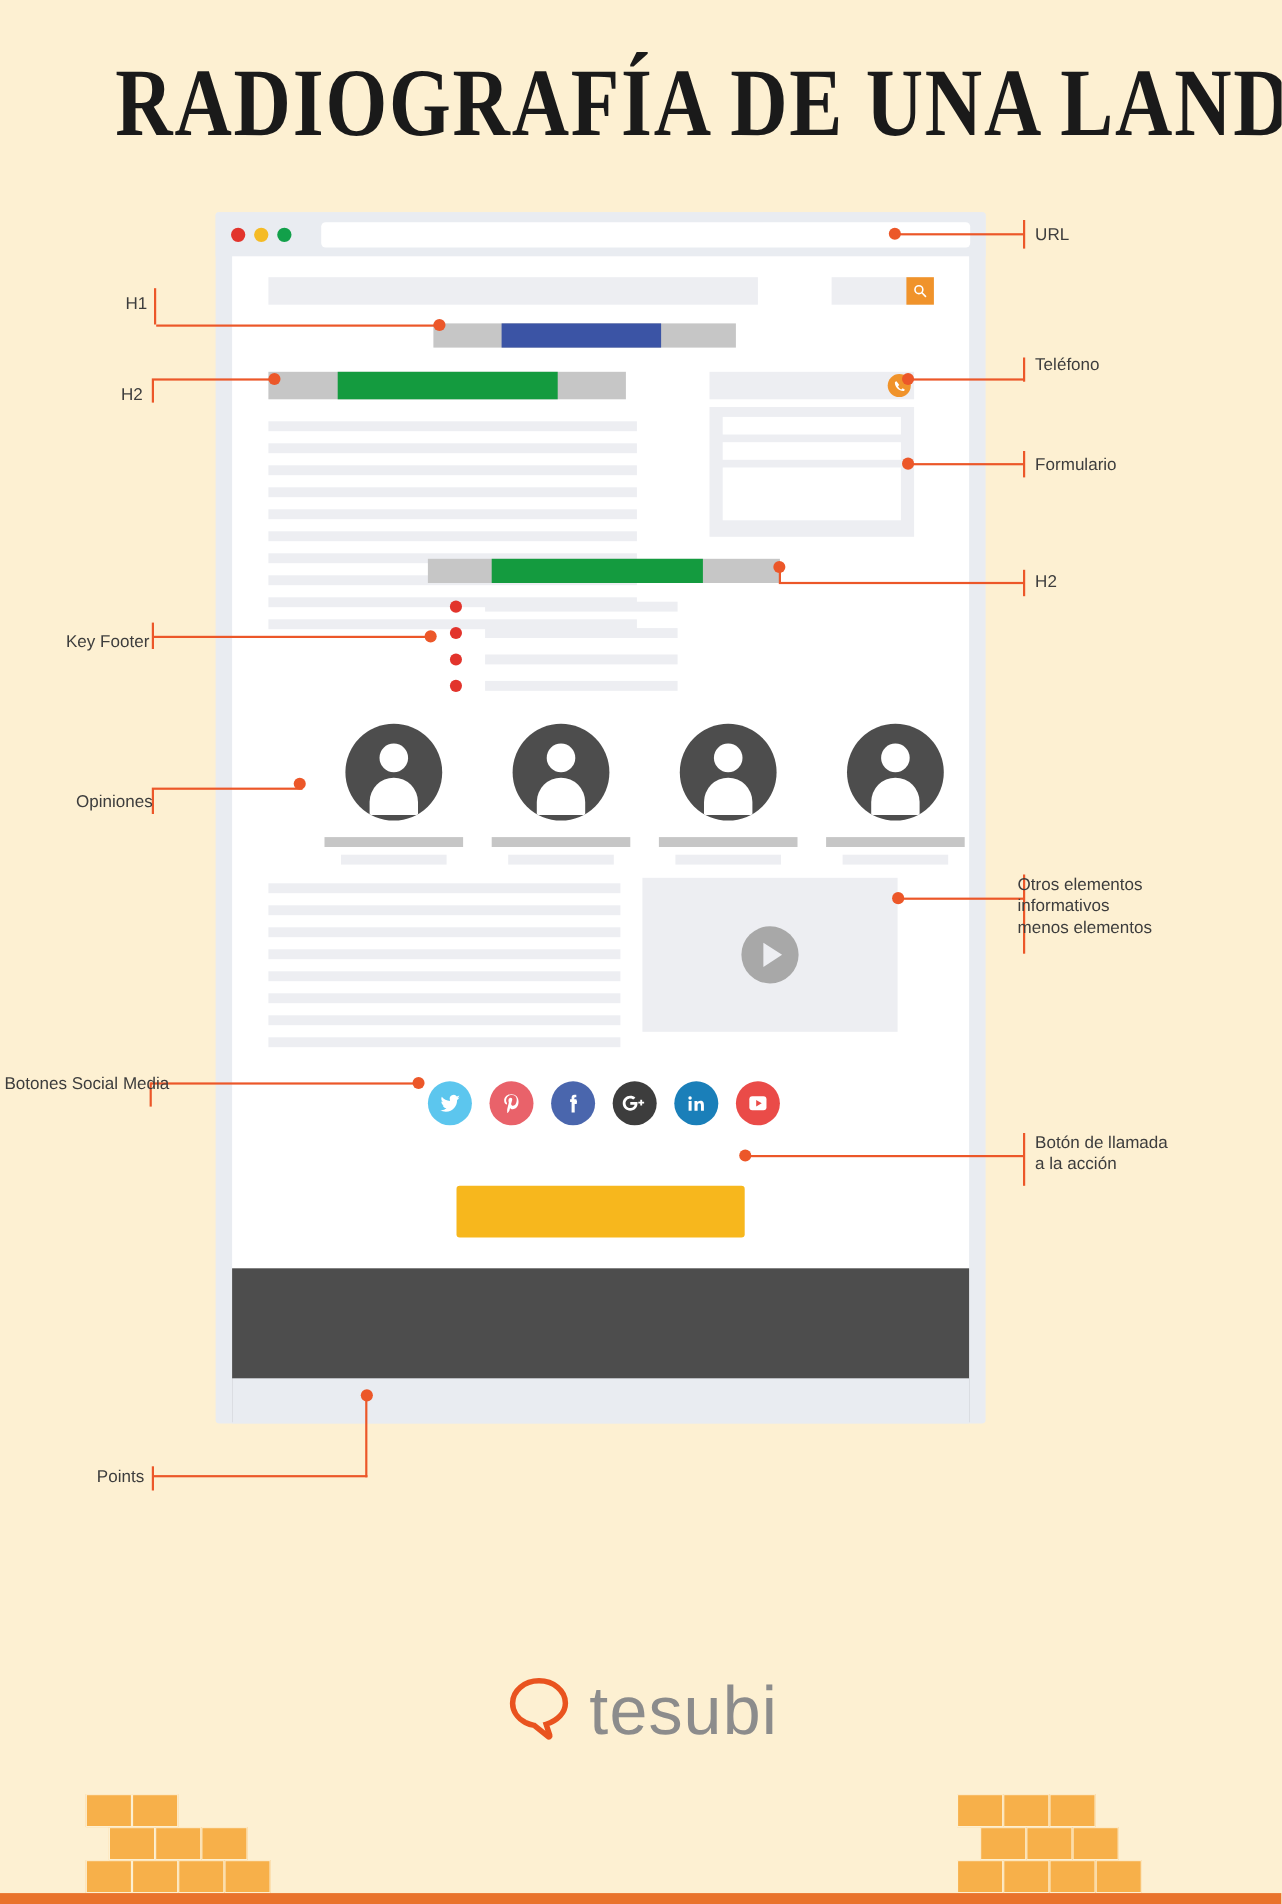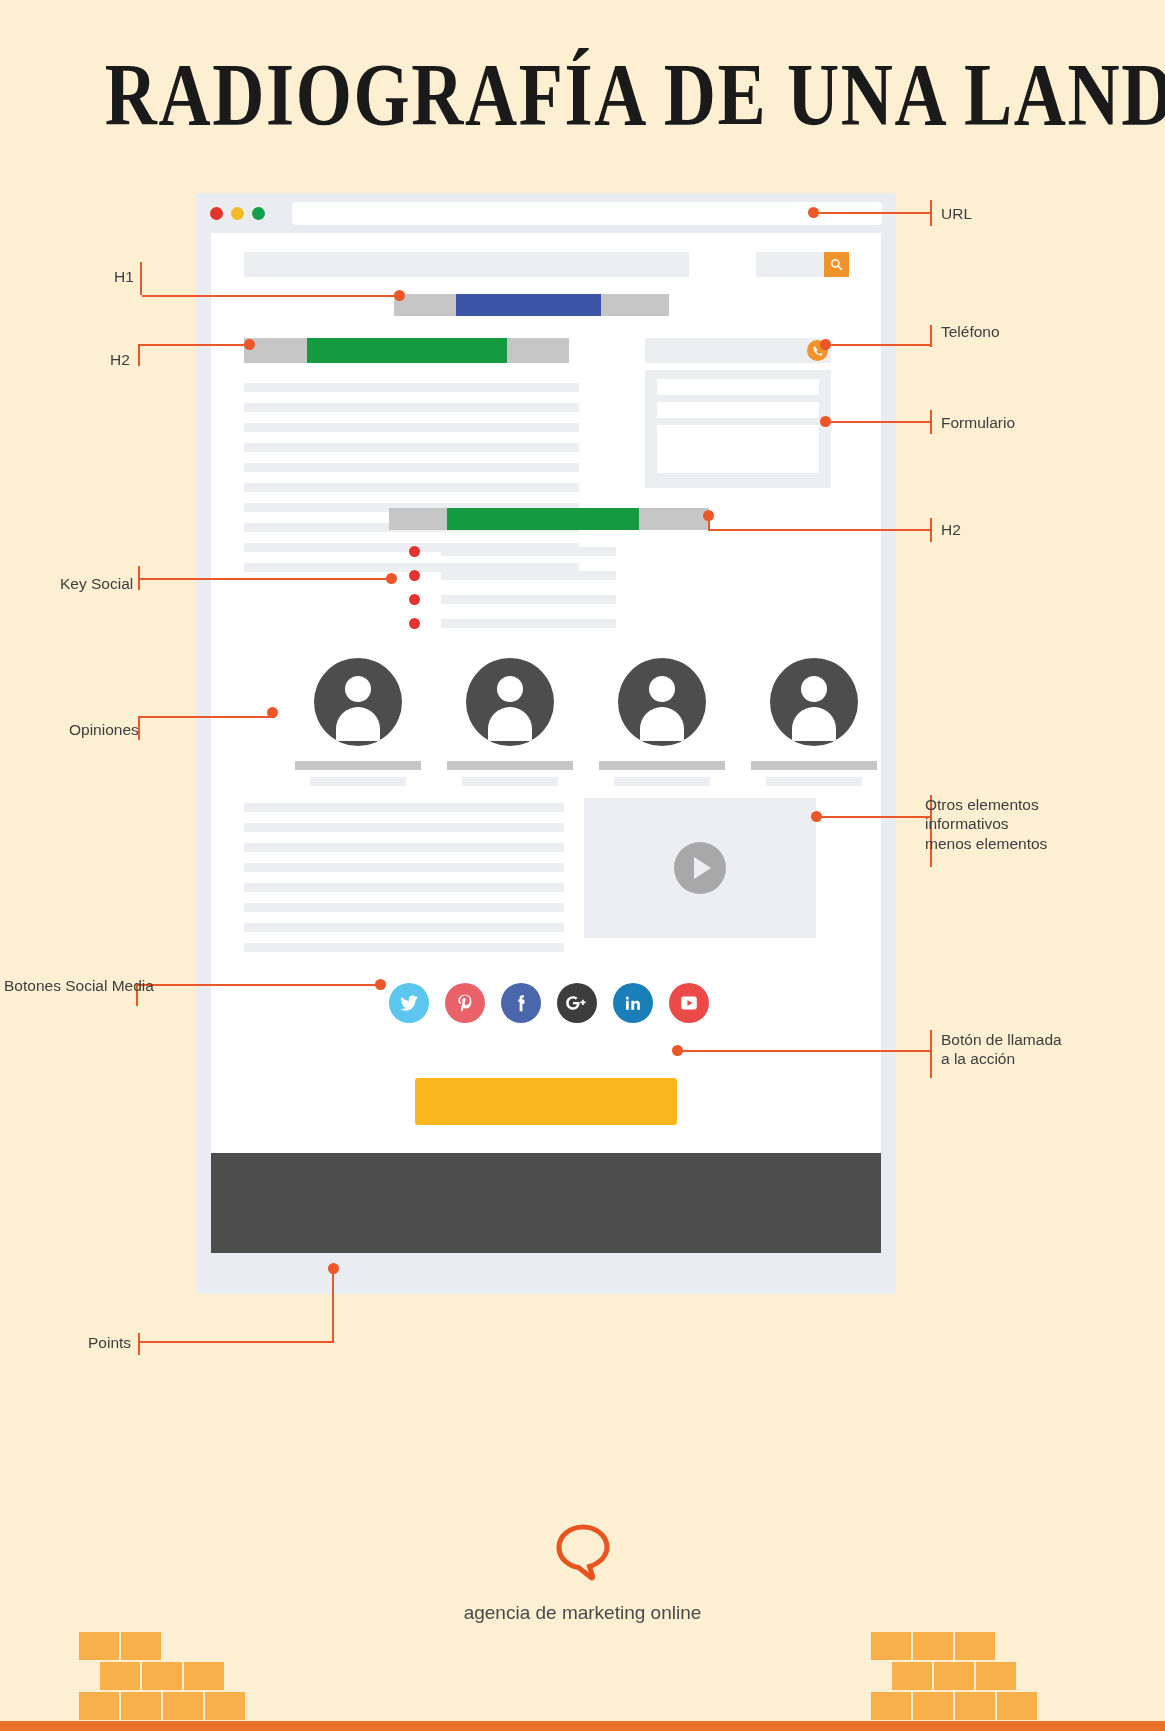--- a/index.html
+++ b/index.html
@@ -369,21 +369,21 @@
 
 <div class="ln-h" style="left:710px; top:529px; width:220px;"></div>
 <div class="dotm" style="left:703px; top:510px;"></div>
 <div class="ln-v" style="left:708px; top:515px; height:16px;"></div>
 <div class="ln-v" style="left:930px; top:518px; height:24px;"></div>
 <div class="anno-label" style="left:941px; top:520px;">H2</div>
 
 <div class="ln-h" style="left:140px; top:578px; width:252px;"></div>
 <div class="dotm" style="left:386px; top:573px;"></div>
 <div class="ln-v" style="left:138px; top:566px; height:24px;"></div>
-<div class="anno-label" style="left:60px; top:574px;">Key Social</div>
+<div class="anno-label" style="left:60px; top:574px;">Key Footer</div>
 
 <div class="ln-h" style="left:140px; top:716px; width:135px;"></div>
 <div class="dotm" style="left:267px; top:707px;"></div>
 <div class="ln-v" style="left:138px; top:716px; height:24px;"></div>
 <div class="anno-label" style="left:69px; top:720px;">Opiniones</div>
 
 <div class="ln-h" style="left:818px; top:816px; width:112px;"></div>
 <div class="dotm" style="left:811px; top:811px;"></div>
 <div class="ln-v" style="left:930px; top:795px; height:72px;"></div>
 <div class="anno-label" style="left:925px; top:795px;">
@@ -411,22 +411,22 @@
 <div class="ln-v" style="left:138px; top:1333px; height:22px;"></div>
 <div class="anno-label" style="left:88px; top:1333px;">Points</div>
 
 <div id="logo-block">
   <div id="logo-row">
     <span>
       <svg width="64" height="64" viewBox="0 0 64 64">
         <path d="M32 7C18.7 7 8 16 8 27.3c0 7.4 4.6 13.9 11.6 17.6 2.4 1.2 5.1 2.1 8 2.6l12.8 10.2c.7.6 1.7-.1 1.4-1l-3.3-10.2C48.9 43.1 56 35.9 56 27.3 56 16 45.3 7 32 7z" fill="none" stroke="#e9531f" stroke-width="5"></path>
       </svg>
     </span>
+    <span id="logo-word">tesubi</span>
   </div>
-  <div id="tagline">agencia de marketing online</div>
 </div>
 
 <div class="bricks" id="bricks-left" style="left:78px; bottom:10px; width:170px; height:90px;">
   <span class="brick" style="left:0px;   bottom:0px;  width:42px; height:30px;"></span>
   <span class="brick" style="left:42px;  bottom:0px;  width:42px; height:30px;"></span>
   <span class="brick" style="left:84px;  bottom:0px;  width:42px; height:30px;"></span>
   <span class="brick" style="left:126px; bottom:0px;  width:42px; height:30px;"></span>
   <span class="brick" style="left:21px;  bottom:30px; width:42px; height:30px;"></span>
   <span class="brick" style="left:63px;  bottom:30px; width:42px; height:30px;"></span>
   <span class="brick" style="left:105px; bottom:30px; width:42px; height:30px;"></span>

